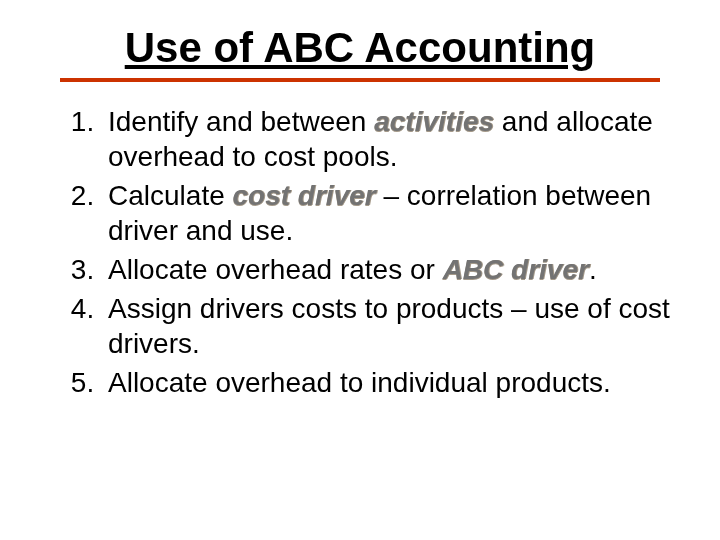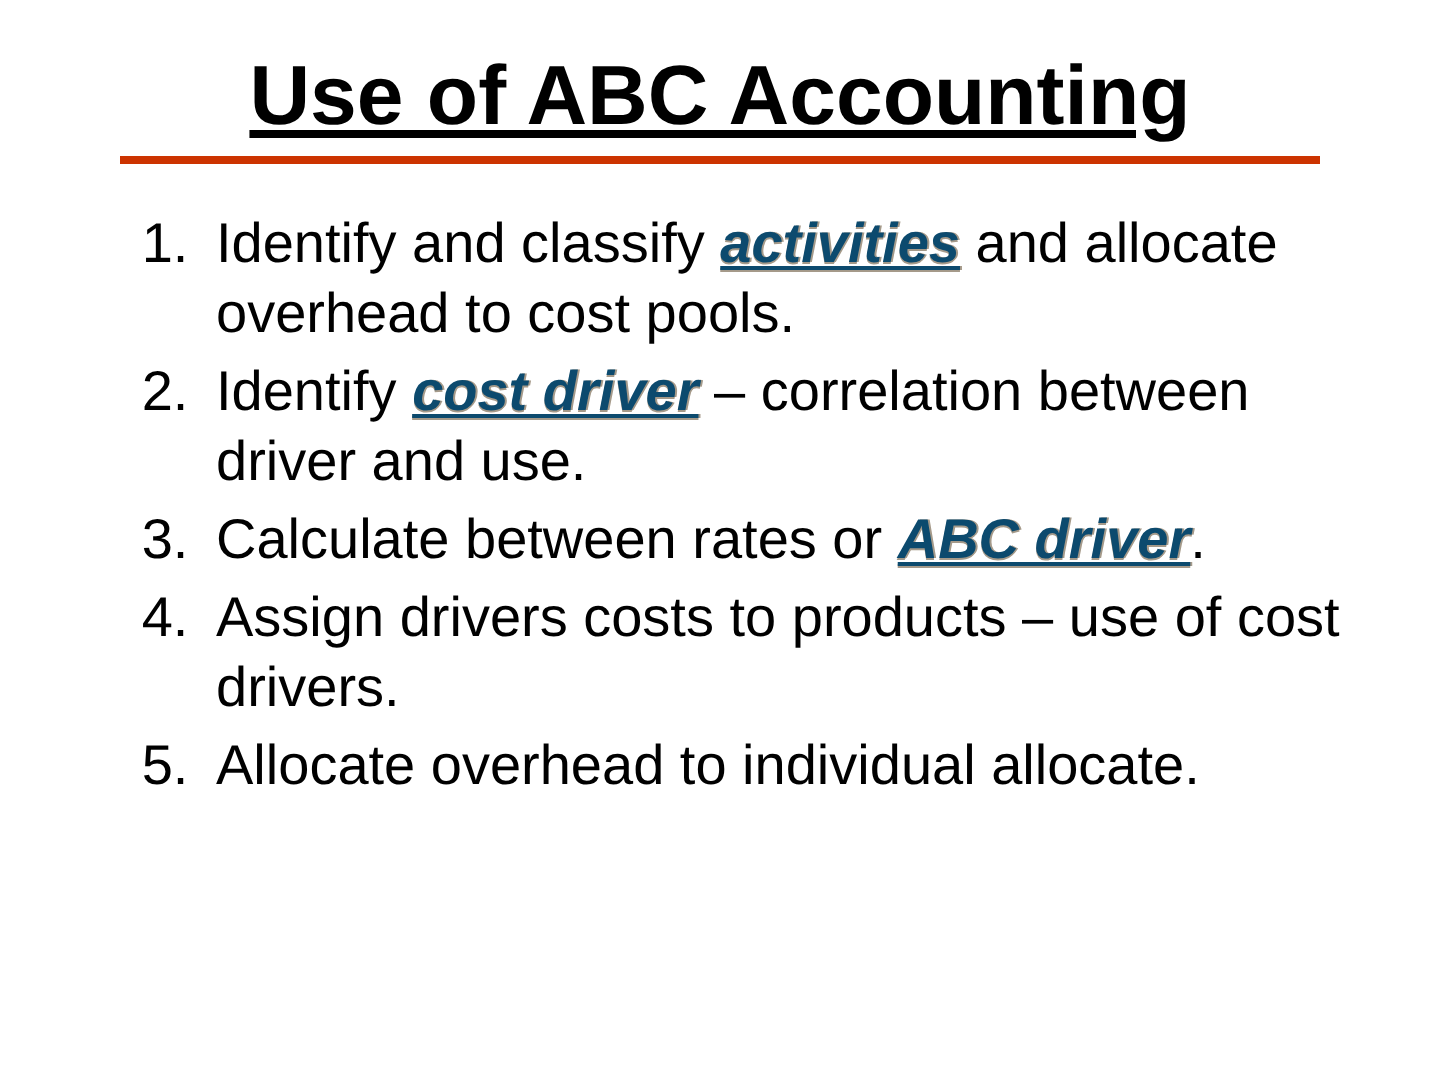--- a/index.html
+++ b/index.html
@@ -36,43 +36,42 @@
     font-size: 28px;
     line-height: 1.25;
   }
   ol.points li {
     margin-bottom: 4px;
     padding-left: 6px;
   }
   .kw {
     font-weight: bold;
     font-style: italic;
-    text-decoration: underline;
-    color: #0c4a6e;
+    color: #737373;
     text-shadow: 1px 0 0 #a59a8a, 0 1px 0 #a59a8a;
   }
 </style>
 </head>
 <body>
 
 <div class="slide">
   <div class="title-wrap">
     <span class="title">Use of ABC Accounting</span>
   </div>
 
   <ol class="points">
     <li>
-      <span>Identify and classify </span><span class="kw">activities</span><span> and allocate overhead to cost pools.</span>
+      <span>Identify and between </span><span class="kw">activities</span><span> and allocate overhead to cost pools.</span>
     </li>
     <li>
-      <span>Identify </span><span class="kw">cost driver</span><span> – correlation between driver and use.</span>
+      <span>Calculate </span><span class="kw">cost driver</span><span> – correlation between driver and use.</span>
     </li>
     <li>
-      <span>Calculate between rates or </span><span class="kw">ABC driver</span><span>.</span>
+      <span>Allocate overhead rates or </span><span class="kw">ABC driver</span><span>.</span>
     </li>
     <li>
       <span>Assign drivers costs to products – use of cost drivers.</span><span class="kw"></span><span></span>
     </li>
     <li>
-      <span>Allocate overhead to individual allocate.</span><span class="kw"></span><span></span>
+      <span>Allocate overhead to individual products.</span><span class="kw"></span><span></span>
     </li>
   </ol>
 </div>
 
 </body></html>

